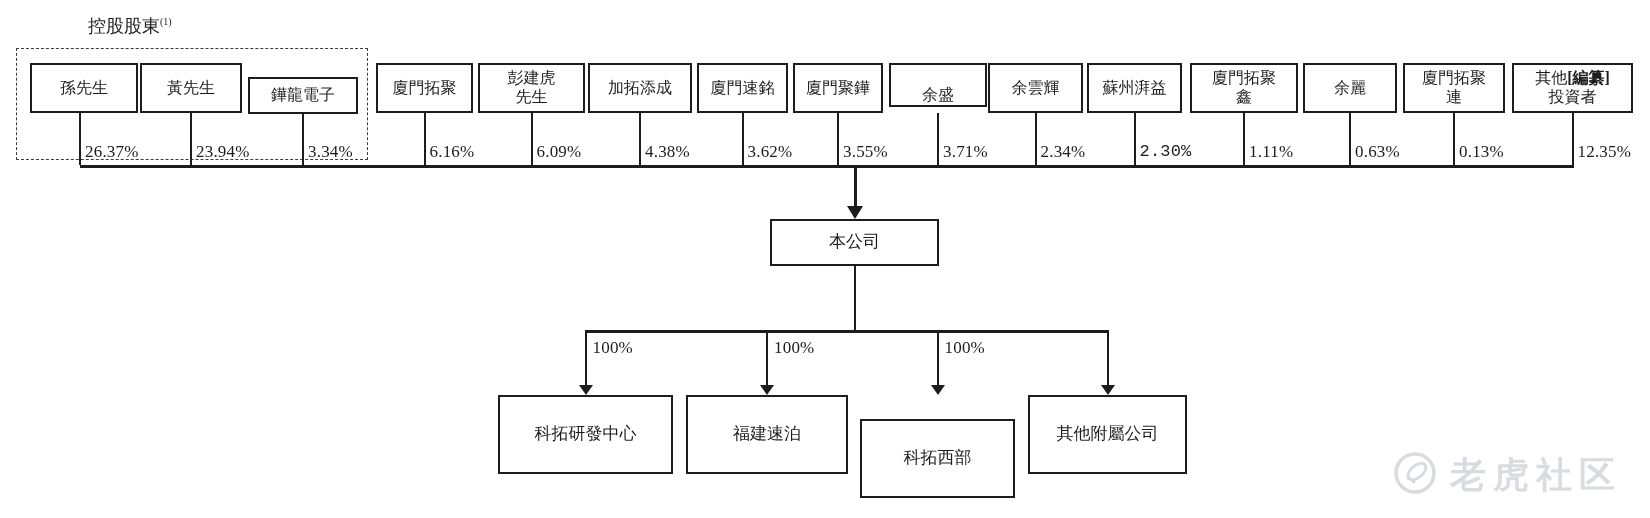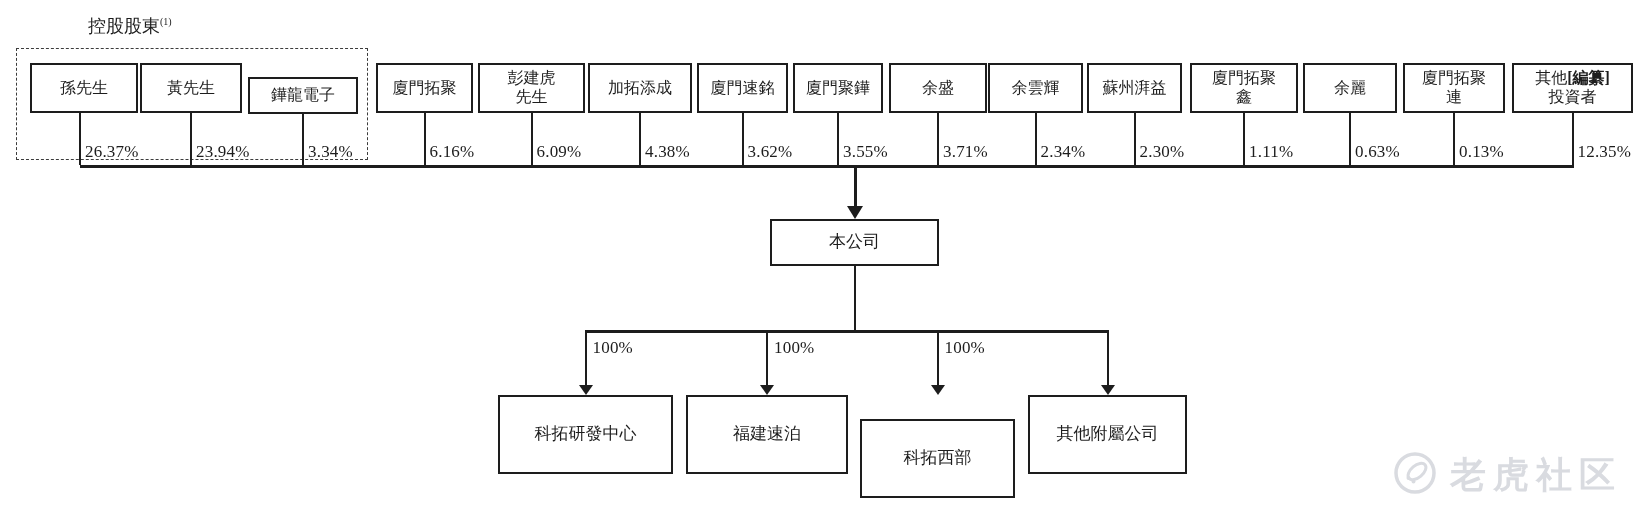--- a/index.html
+++ b/index.html
@@ -119,41 +119,41 @@
       </div>
       <div class="vline" style="left: 741.5px; top: 113px; height: 52px;"></div>
       <div class="pct" style="left: 747.5px; top: 142px;">3.62%</div>
       <div class="box top-box" style="left: 793px; top: 63px; width: 90px; height: 50px;">
         <div class="nm">
           <div>廈門聚鏵</div>
         </div>
       </div>
       <div class="vline" style="left: 837px; top: 113px; height: 52px;"></div>
       <div class="pct" style="left: 843px; top: 142px;">3.55%</div>
-      <div class="box top-box" style="left: 889px; top: 63px; width: 98px; height: 50px;">
+      <div class="box top-box" style="left: 889px; top: 63px; width: 98px; height: 44px; align-items: flex-end;">
         <div class="nm">
           <div>余盛</div>
         </div>
       </div>
       <div class="vline" style="left: 937px; top: 113px; height: 52px;"></div>
       <div class="pct" style="left: 943px; top: 142px;">3.71%</div>
       <div class="box top-box" style="left: 988px; top: 63px; width: 95px; height: 50px;">
         <div class="nm">
           <div>余雲輝</div>
         </div>
       </div>
       <div class="vline" style="left: 1034.5px; top: 113px; height: 52px;"></div>
       <div class="pct" style="left: 1040.5px; top: 142px;">2.34%</div>
       <div class="box top-box" style="left: 1087px; top: 63px; width: 95px; height: 50px;">
         <div class="nm">
           <div>蘇州湃益</div>
         </div>
       </div>
       <div class="vline" style="left: 1133.5px; top: 113px; height: 52px;"></div>
-      <div class="pct" style="left: 1139.5px; top: 142px;">2.30%</div>
+      <div class="pct" style="left: 1139.5px; top: 142px; font-family: Liberation Mono, monospace;">2.30%</div>
       <div class="box top-box" style="left: 1190px; top: 63px; width: 108px; height: 50px;">
         <div class="nm">
           <div>廈門拓聚</div>
           <div>鑫</div>
         </div>
       </div>
       <div class="vline" style="left: 1243px; top: 113px; height: 52px;"></div>
       <div class="pct" style="left: 1249px; top: 142px;">1.11%</div>
       <div class="box top-box" style="left: 1303px; top: 63px; width: 94px; height: 50px;">
         <div class="nm">

